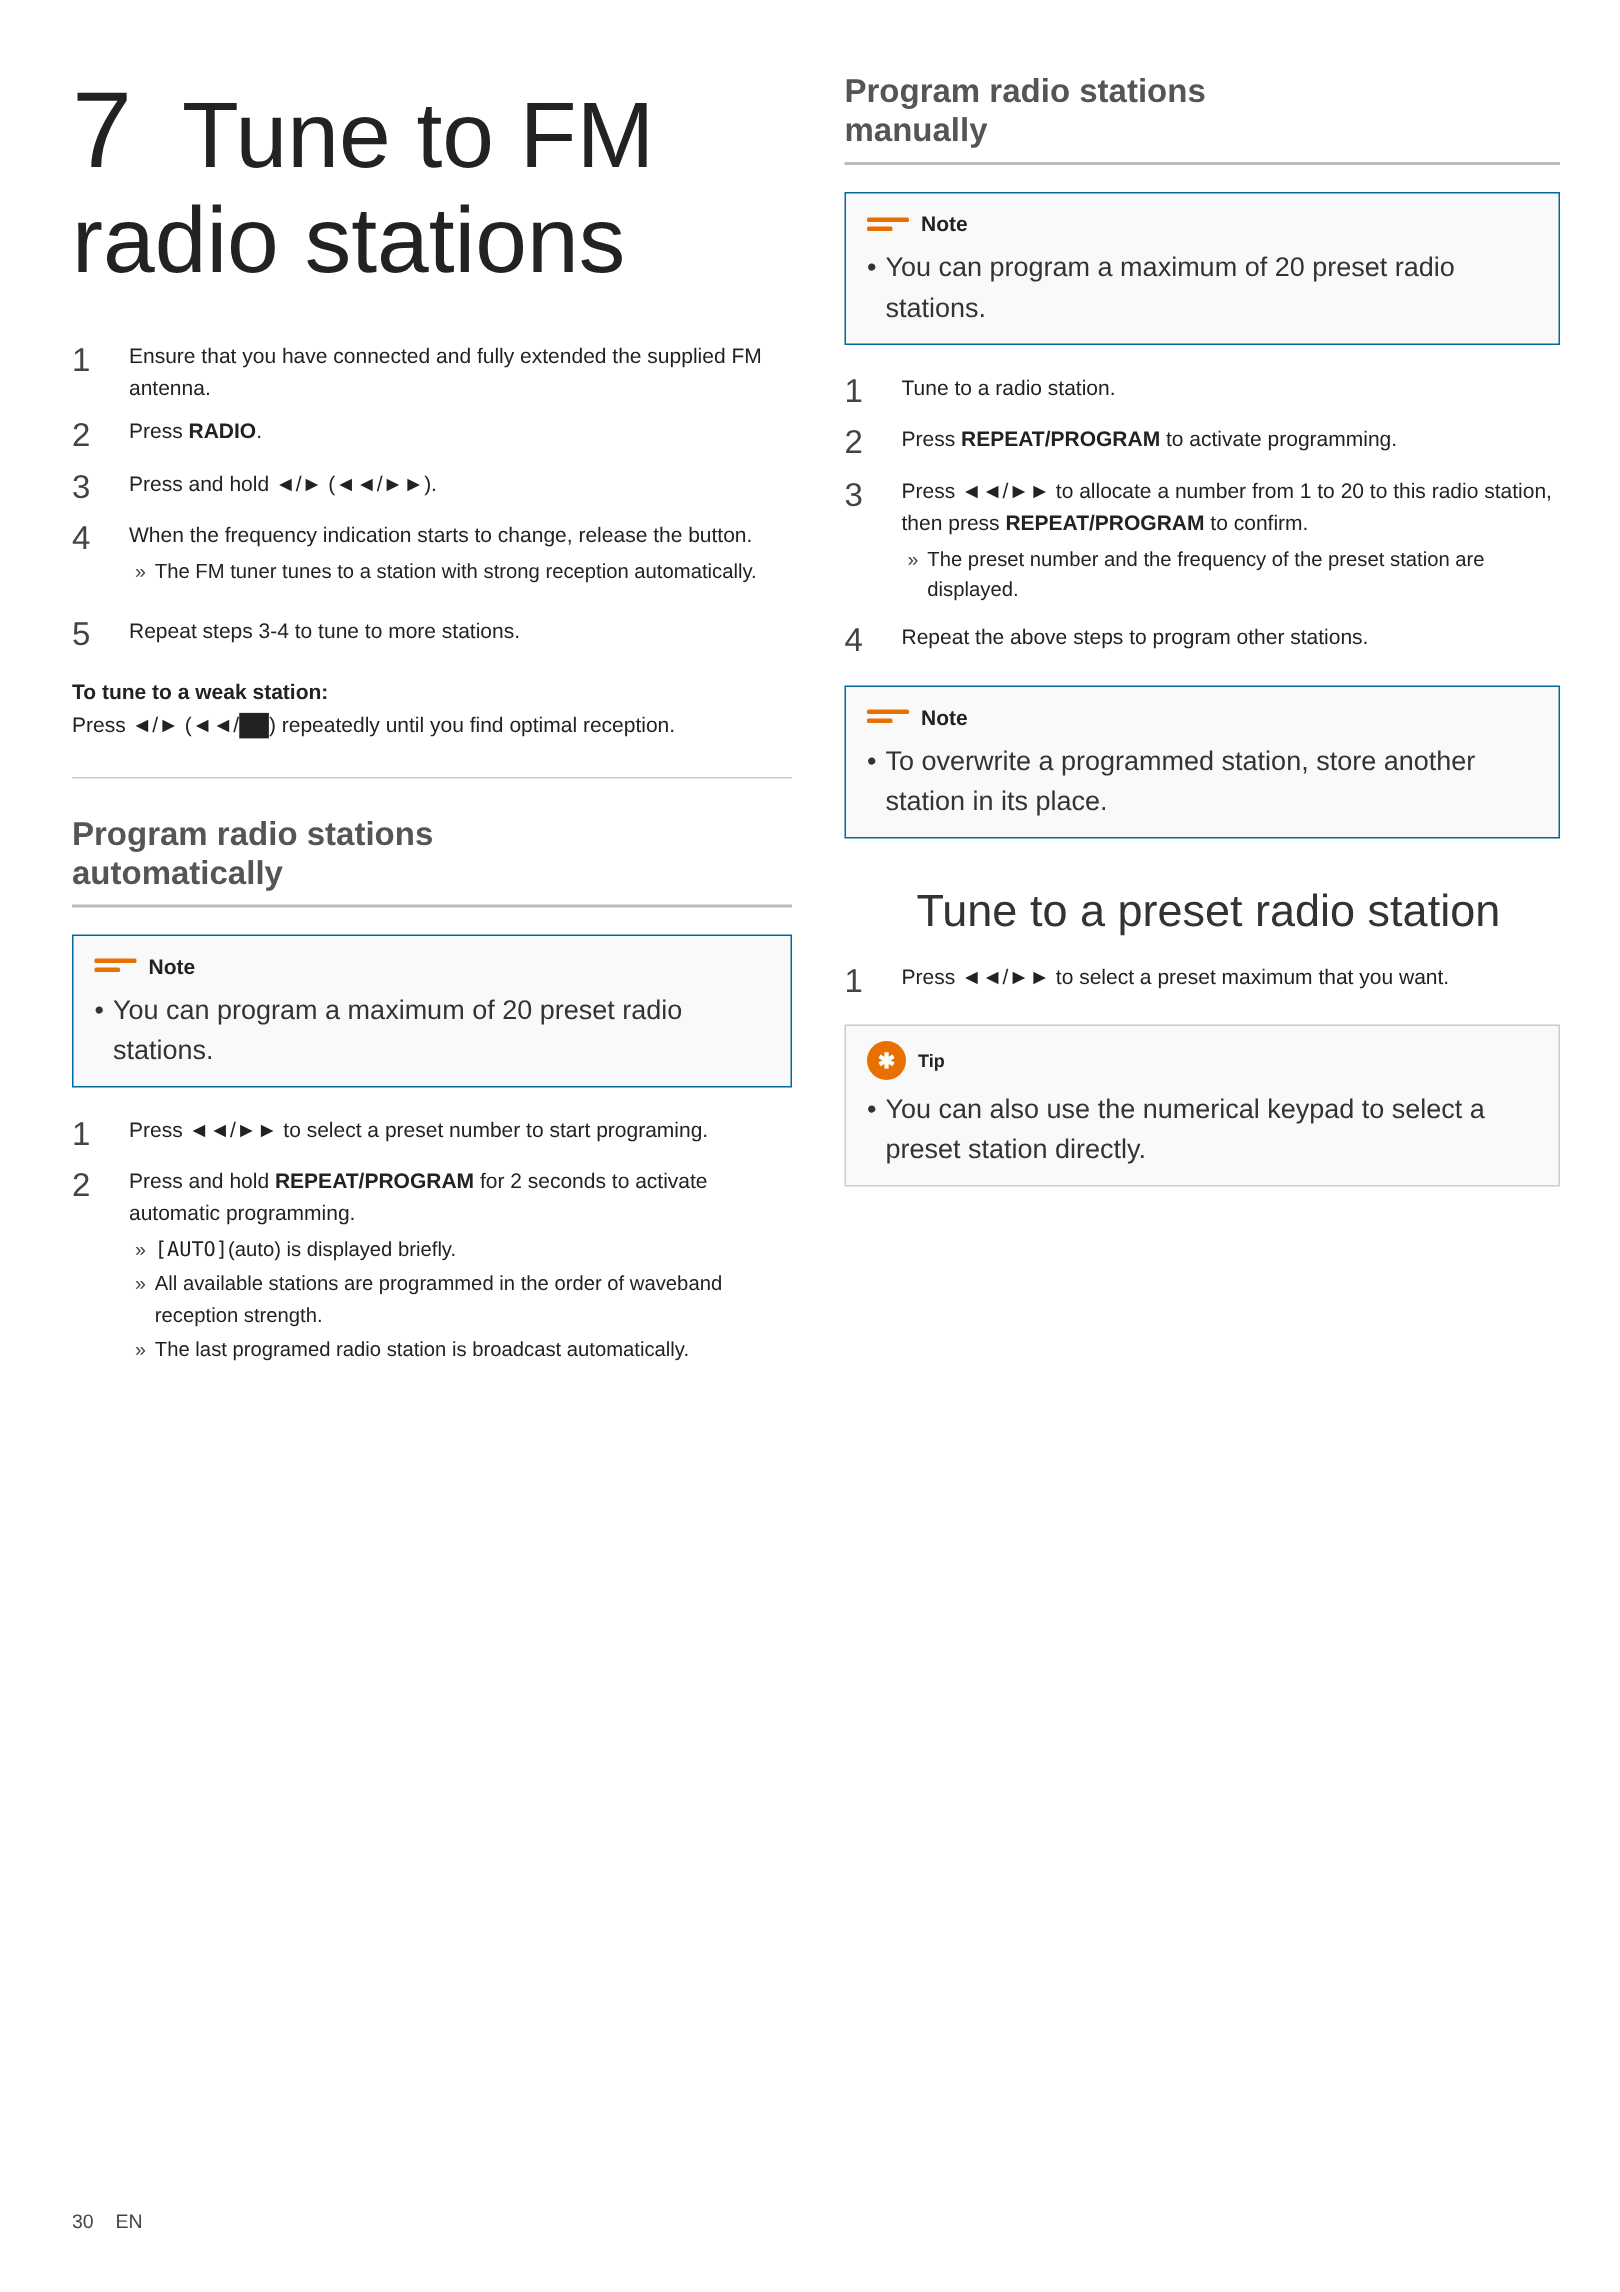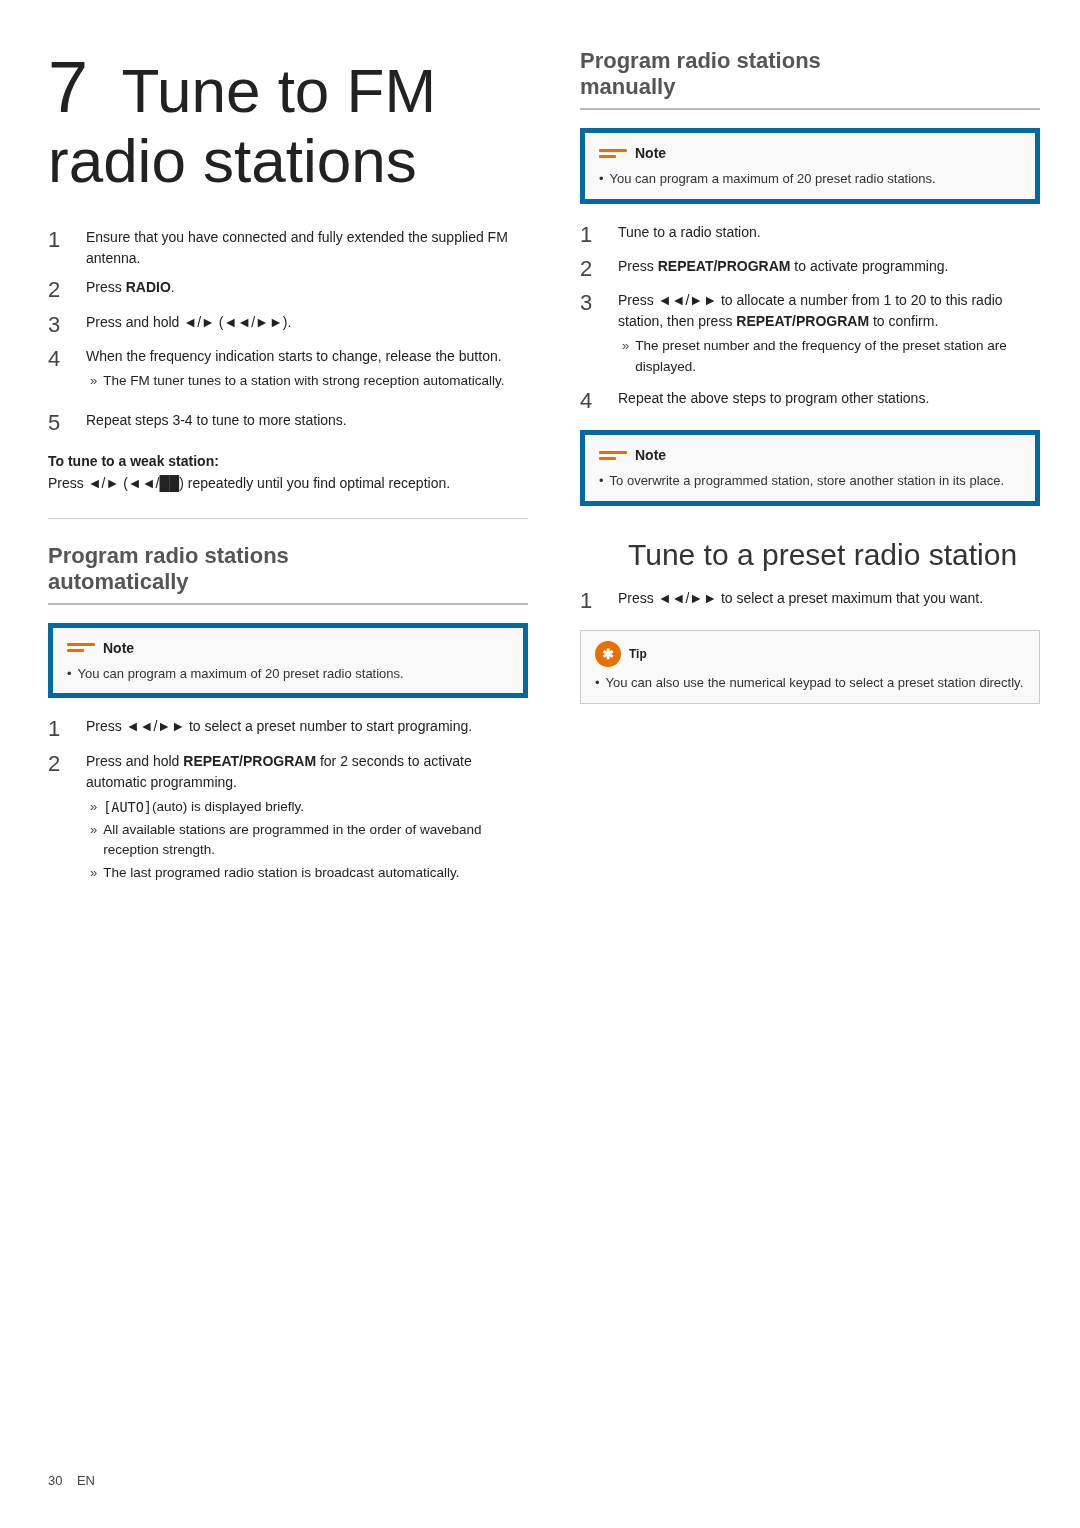--- a/index.html
+++ b/index.html
@@ -11,21 +11,21 @@
       width: 1080px;
       min-height: 1528px;
       position: relative;
     }
     .page {
       display: flex;
       flex-direction: row;
       width: 100%;
       min-height: 1528px;
       padding: 48px 40px 48px 48px;
-      gap: 32px;
+      gap: 15px;
     }
     .left-col {
       flex: 0 0 480px;
       max-width: 480px;
     }
     .right-col {
       flex: 1;
       padding-left: 20px;
     }
 
@@ -106,21 +106,21 @@
       margin-bottom: 4px;
     }
     .sub-text {
       font-size: 14px;
       margin-bottom: 12px;
       line-height: 1.5;
     }
 
     
     .note-box {
-      border: 5px solid #0369a1;
+      border: 1px solid #0369a1;
       background: #f9f9f9;
       padding: 10px 14px;
       margin-bottom: 18px;
       margin-top: 4px;
     }
     .note-header {
       display: flex;
       align-items: center;
       margin-bottom: 6px;
     }
@@ -140,21 +140,21 @@
       border-radius: 1px;
     }
     .note-icon span:first-child { width: 100%; }
     .note-icon span:last-child { width: 60%; }
     .note-label {
       font-size: 14px;
       font-weight: 700;
       color: #222;
     }
     .note-content {
-      font-size: 13px;
+      font-size: 18px;
       color: #333;
       line-height: 1.5;
     }
     .note-content ul {
       list-style: none;
     }
     .note-content ul li {
       display: flex;
       align-items: flex-start;
     }

